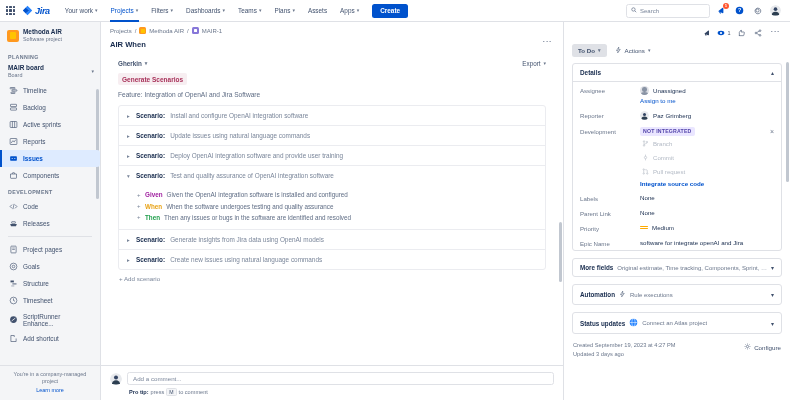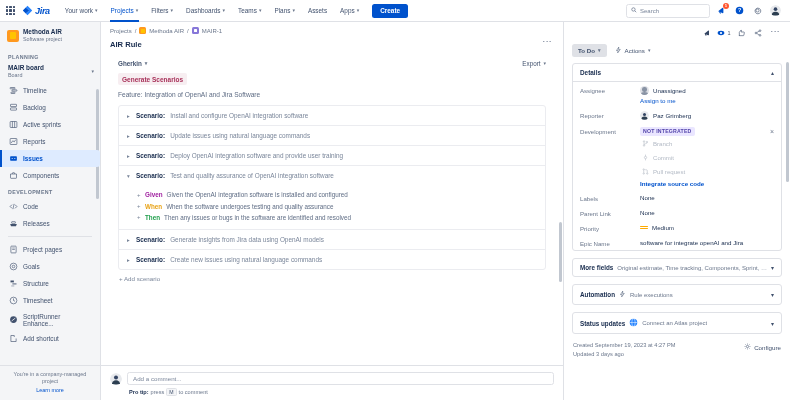--- a/index.html
+++ b/index.html
@@ -462,21 +462,21 @@
           <span>Projects</span>
           <span>/</span>
           <span class="cb-ic proj"></span>
           <span>Methoda AIR</span>
           <span>/</span>
           <span class="cb-ic story"></span>
           <span>MAIR-1</span>
         </div>
 
         <div class="issue-title-row">
-          <div class="issue-title">AIR Rule</div>
+          <div class="issue-title">AIR When</div>
           <div class="dots-btn">···</div>
         </div>
 
         <div class="content-scroll">
           <div class="c-scrollbar"></div>
 
           <div class="gherkin-row">
             <div class="gh-sel">
               <span>Gherkin</span>
               <span class="caret">▾</span>

